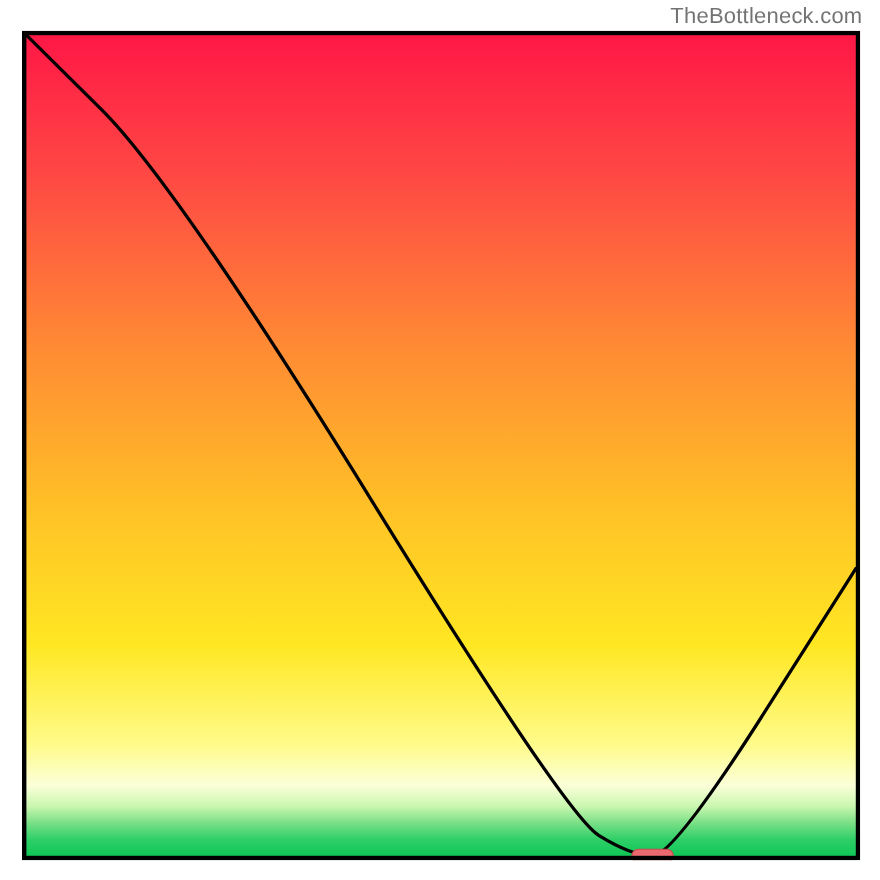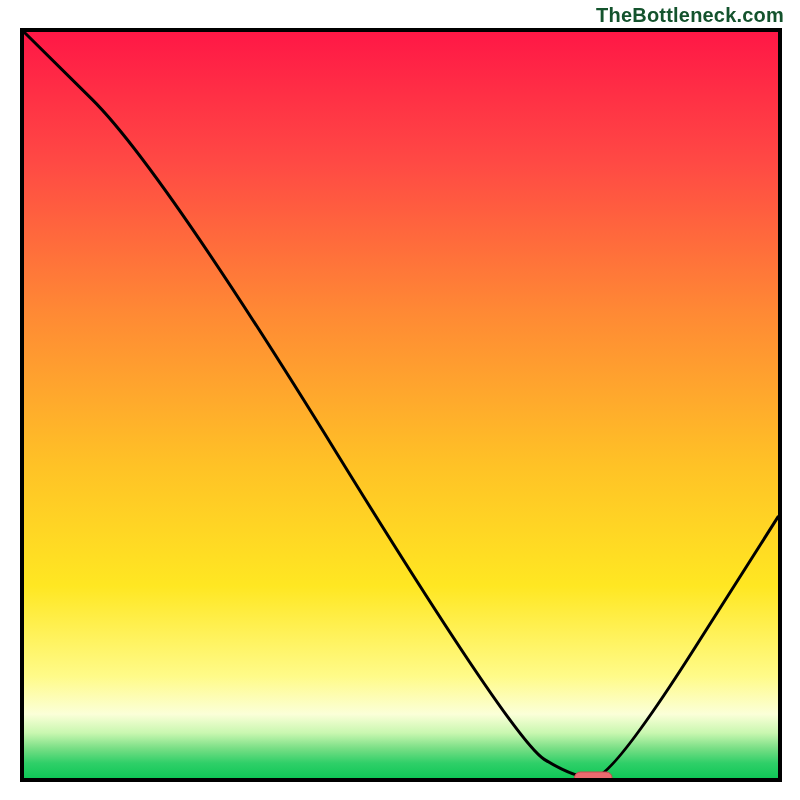--- a/index.html
+++ b/index.html
@@ -13,22 +13,22 @@
   .stage {
     position: relative;
     width: 800px;
     height: 800px;
   }
   .watermark {
     position: absolute;
     top: 4px;
     right: 16px;
     font-size: 20px;
-    font-weight: bold;
-    color: #14532d;
+    font-weight: normal;
+    color: #737373;
     letter-spacing: 0.2px;
   }
   svg {
     display: block;
   }
 </style>
 </head>
 <body>
 
 <div class="stage">

